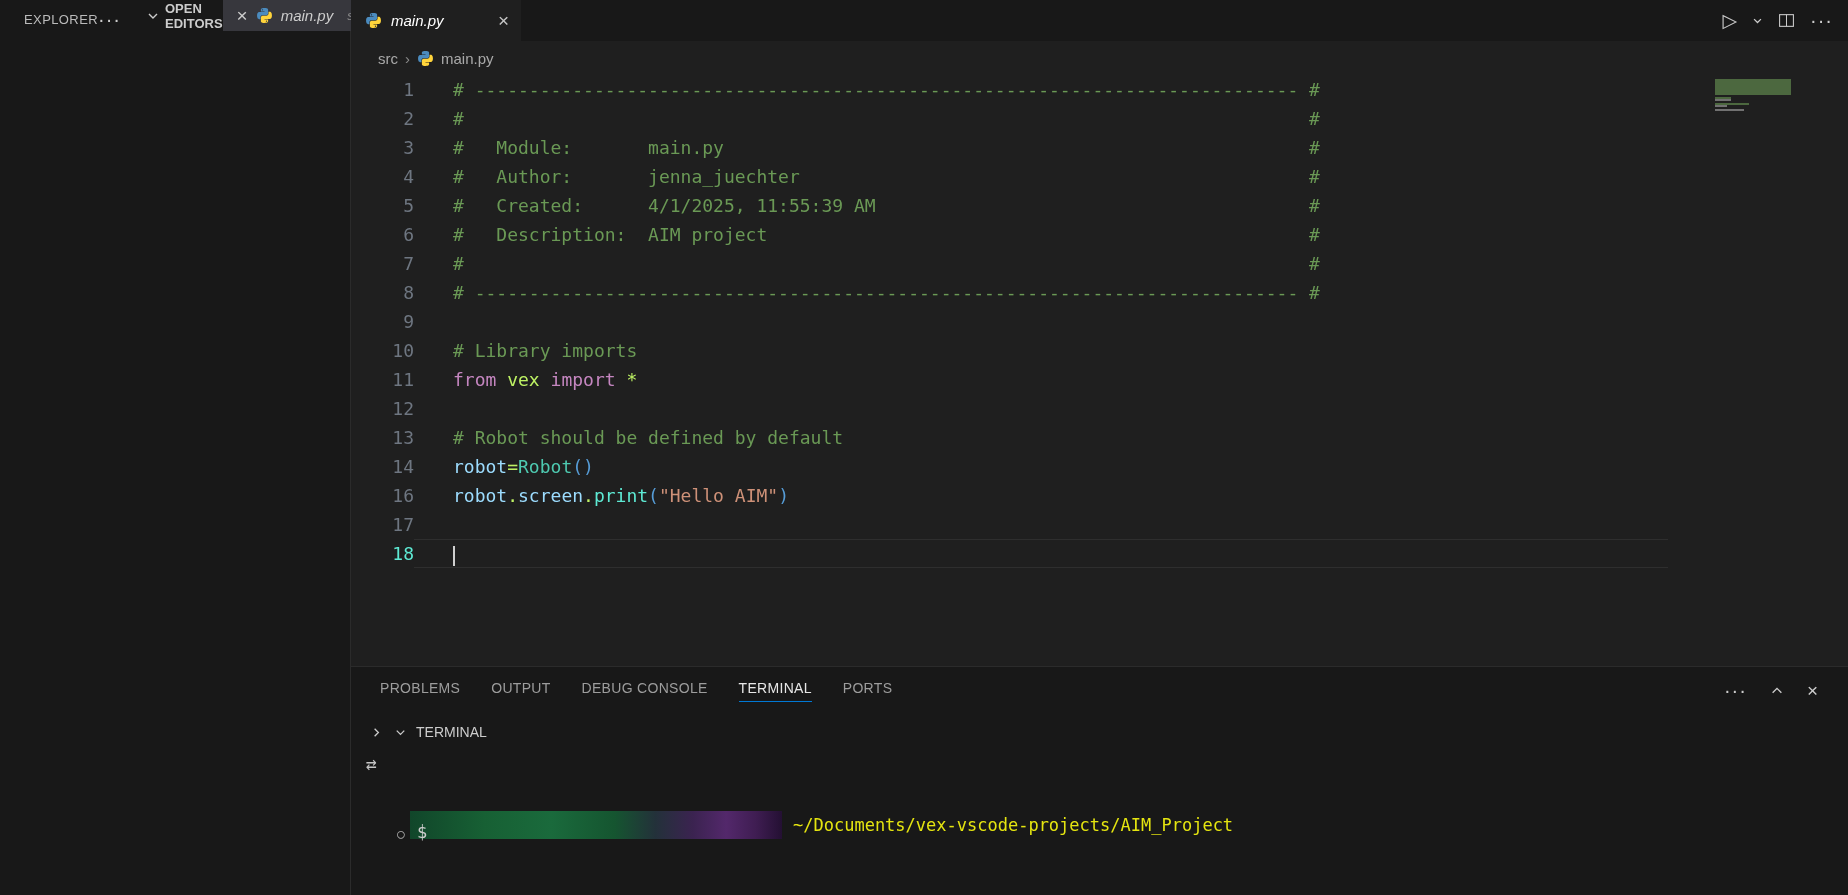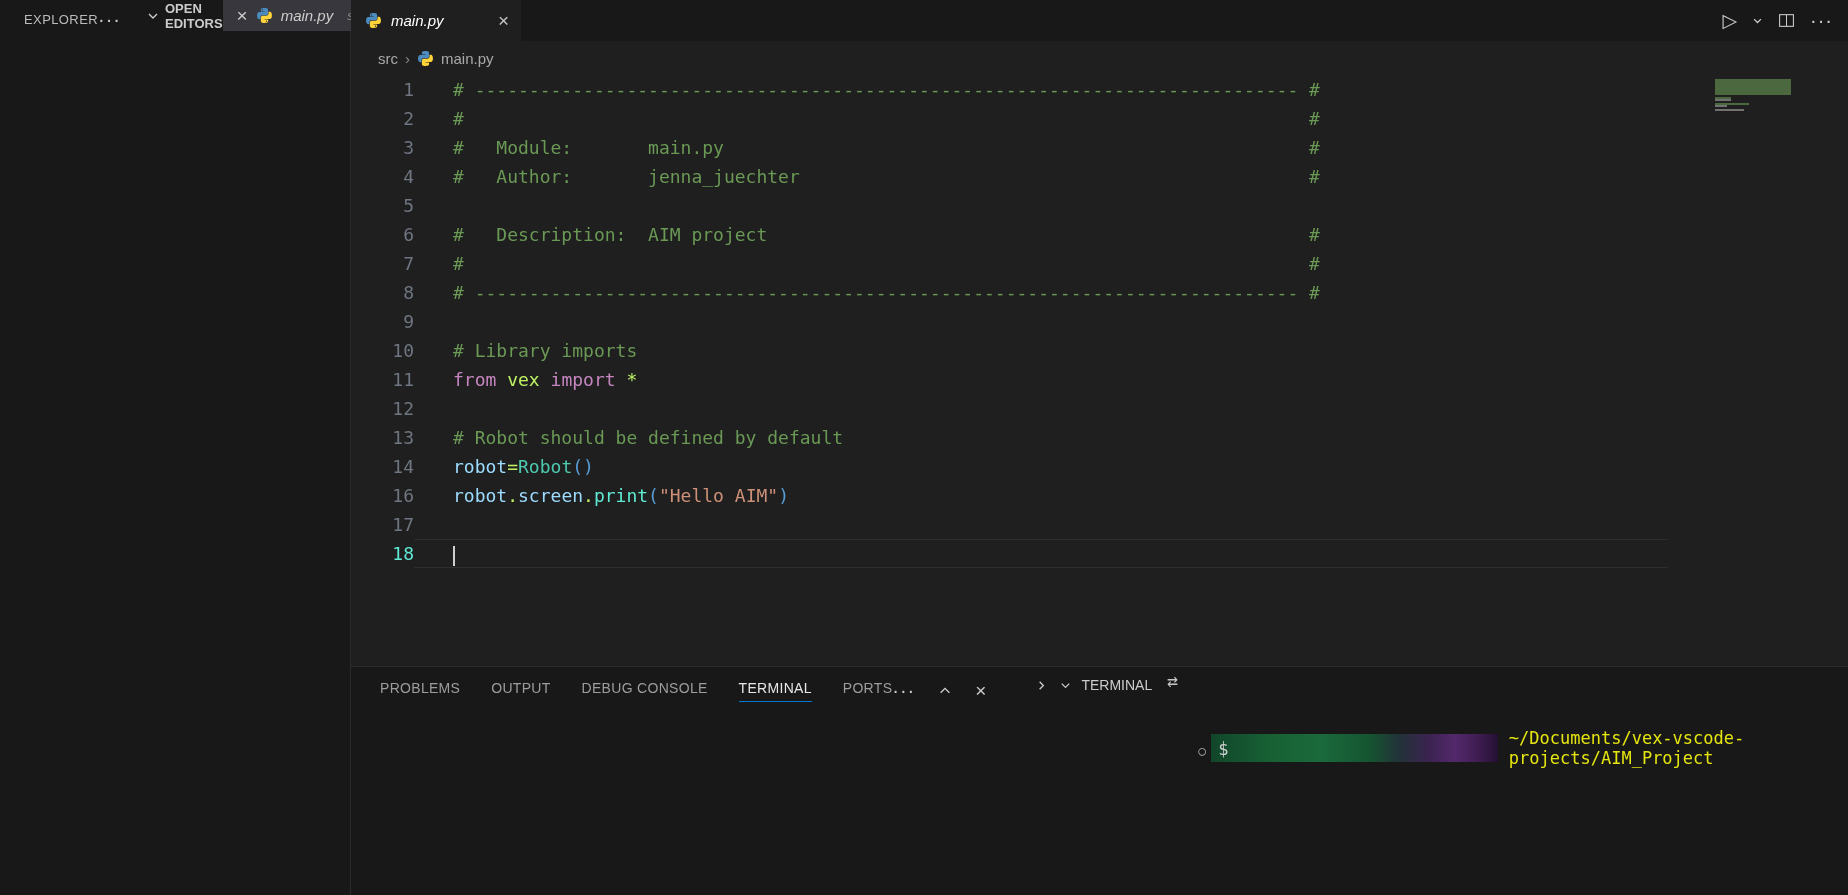--- a/index.html
+++ b/index.html
@@ -49,21 +49,21 @@
   .code-line.current .ln { color:#5eead4; }
   .code-line.current .lt { width:1254px; border-top:1px solid #2e2e2e; border-bottom:1px solid #2e2e2e; }
   .tk-c{color:#6A9955} .tk-k{color:#C586C0} .tk-p{color:#bef264} .tk-v{color:#9CDCFE}
   .tk-t{color:#4EC9B0} .tk-f{color:#5eead4} .tk-s{color:#CE9178} .tk-b{color:#569CD6}
   .cursor { display:inline-block; width:2px; height:20px; background:#cfcfcf; vertical-align:middle; }
 
   .minimap { position:absolute; top:4px; right:53px; width:80px; cursor:pointer; }
   .mm-bar { height:2px; }
 
   
-  .panel { height:229px; background:#181818; border-top:1px solid #2b2b2b; display:flex; flex-direction:row; }
+  .panel { height:229px; background:#181818; border-top:1px solid #2b2b2b; display:flex; flex-direction:column; }
   .panel-tabs-row { height:47px; display:flex; align-items:center; padding:0 30px 0 29px; }
   .panel-tabs { display:flex; gap:31px; }
   .panel-tab { font-size:14px; color:#9d9d9d; letter-spacing:.3px; cursor:pointer; padding-bottom:5px;
                border-bottom:1px solid transparent; }
   .panel-tab.active { color:#e7e7e7; border-bottom-color:#0078d4; }
   .panel-actions { margin-left:auto; display:flex; align-items:center; gap:23px; color:#cccccc; }
   .terminal-section-header { height:36px; display:flex; align-items:center; gap:8px; padding-left:17px;
                              font-size:14px; color:#cccccc; }
   .terminal-body { flex:1; position:relative; font-family:"DejaVu Sans Mono", monospace; font-size:17px; color:#cccccc; }
   .term-swap-icon { position:absolute; left:15px; top:3px; font-size:18px; color:#c5c5c5; cursor:pointer; }
@@ -167,21 +167,21 @@
       </svg>
       <span class="crumb">main.py</span>
     </div>
 
     <div class="editor">
       <div class="code" id="code-lines">
           <div class="code-line"><span class="ln">1</span><span class="lt"><span class="tk-c"># ---------------------------------------------------------------------------- #</span></span></div>
           <div class="code-line"><span class="ln">2</span><span class="lt"><span class="tk-c">#                                                                              #</span></span></div>
           <div class="code-line"><span class="ln">3</span><span class="lt"><span class="tk-c">#   Module:       main.py                                                      #</span></span></div>
           <div class="code-line"><span class="ln">4</span><span class="lt"><span class="tk-c">#   Author:       jenna_juechter                                               #</span></span></div>
-          <div class="code-line"><span class="ln">5</span></div>
+          <div class="code-line"><span class="ln">5</span><span class="lt"><span class="tk-c">#   Created:      4/1/2025, 11:55:39 AM                                        #</span></span></div>
           <div class="code-line"><span class="ln">6</span><span class="lt"><span class="tk-c">#   Description:  AIM project                                                  #</span></span></div>
           <div class="code-line"><span class="ln">7</span><span class="lt"><span class="tk-c">#                                                                              #</span></span></div>
           <div class="code-line"><span class="ln">8</span><span class="lt"><span class="tk-c"># ---------------------------------------------------------------------------- #</span></span></div>
           <div class="code-line"><span class="ln">9</span><span class="lt"></span></div>
           <div class="code-line"><span class="ln">10</span><span class="lt"><span class="tk-c"># Library imports</span></span></div>
           <div class="code-line"><span class="ln">11</span><span class="lt"><span class="tk-k">from</span><span class="tk-p"> vex </span><span class="tk-k">import</span><span class="tk-p"> *</span></span></div>
           <div class="code-line"><span class="ln">12</span><span class="lt"></span></div>
           <div class="code-line"><span class="ln">13</span><span class="lt"><span class="tk-c"># Robot should be defined by default</span></span></div>
           <div class="code-line"><span class="ln">14</span><span class="lt"><span class="tk-v">robot</span><span class="tk-p">=</span><span class="tk-t">Robot</span><span class="tk-b">()</span></span></div>
           <div class="code-line"><span class="ln">16</span><span class="lt"><span class="tk-v">robot</span><span class="tk-p">.</span><span class="tk-v">screen</span><span class="tk-p">.</span><span class="tk-f">print</span><span class="tk-b">(</span><span class="tk-s">"Hello AIM"</span><span class="tk-b">)</span></span></div>

